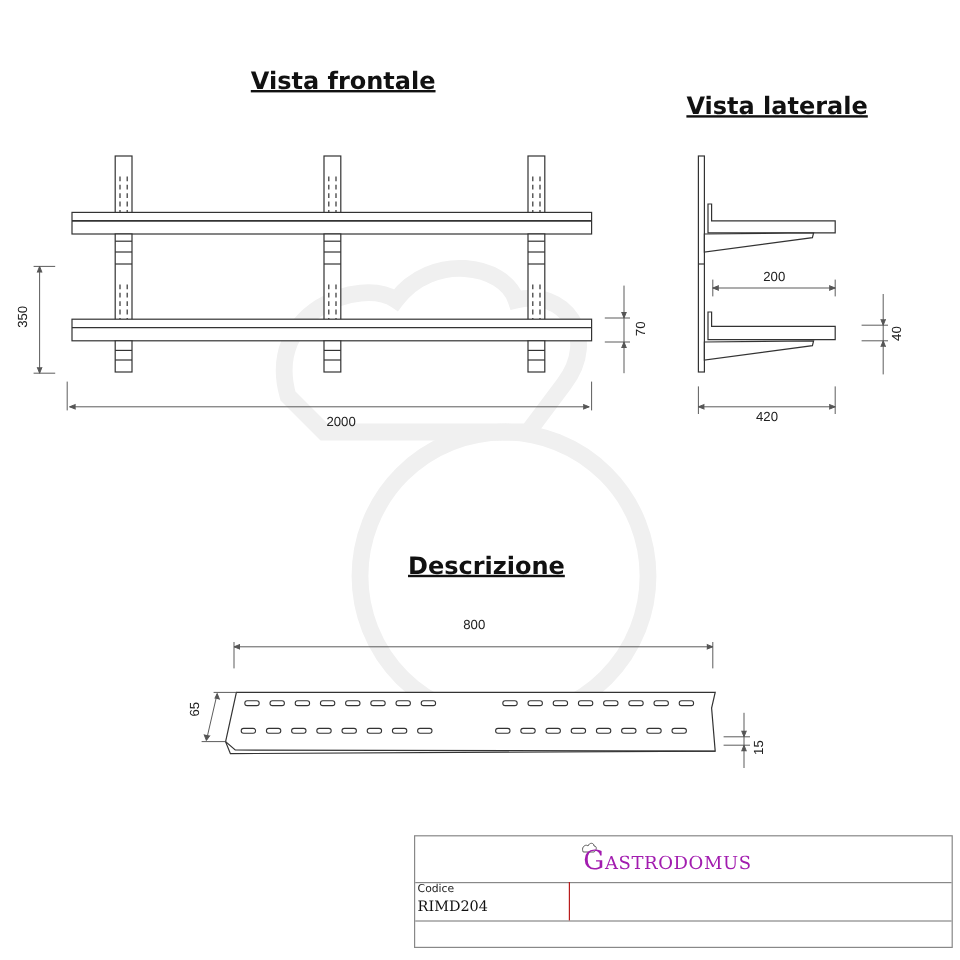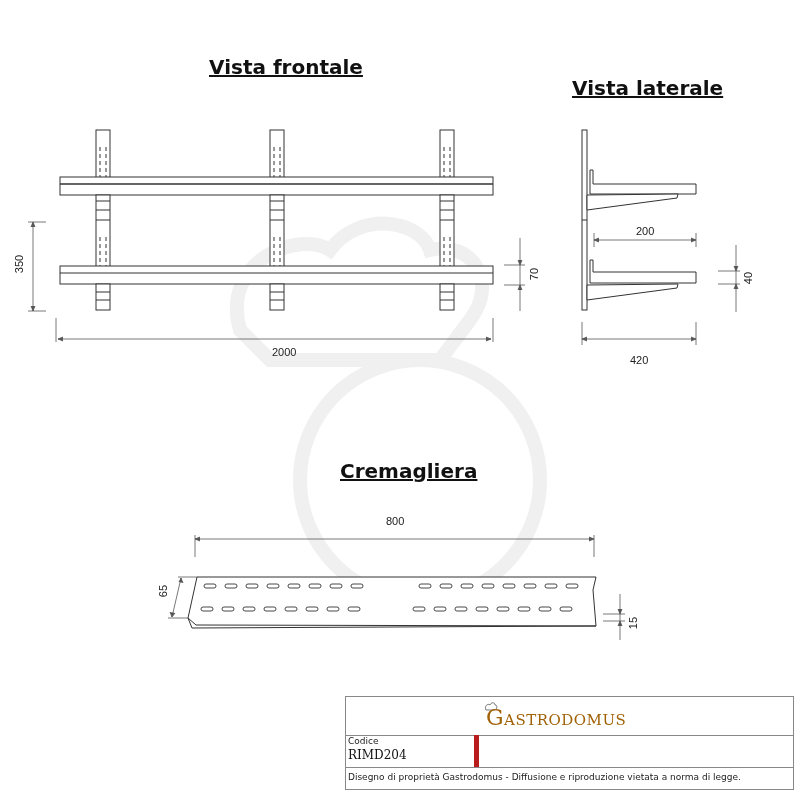--- a/index.html
+++ b/index.html
@@ -3,24 +3,24 @@
 <meta charset="utf-8">
 <style>
   html, body { margin:0; padding:0; background:#ffffff; }
   body { width:800px; height:800px; position:relative; overflow:hidden; font-family:"DejaVu Sans", sans-serif; color:#111; }
   .title { position:absolute; font-weight:bold; font-size:20px; color:#111; white-space:nowrap; font-family:"DejaVu Sans", sans-serif;text-decoration:underline; }
   .dim { position:absolute; font-size:11px; color:#222; font-family:"Liberation Sans", sans-serif; white-space:nowrap; }
   .dim.rot { transform:rotate(-90deg); transform-origin:center center; }
   svg.drawing { position:absolute; left:0; top:0; }
   .tb { position:absolute; left:345px; top:696px; width:449px; height:94px; border:1px solid #888; box-sizing:border-box; background:#fff; }
   .tb-logo-row { position:absolute; left:0; top:0; width:100%; height:38px; border-bottom:1px solid #888; }
-  .tb-logo { position:absolute; left:140px; top:8px; font-family:"DejaVu Serif", serif; color:#a16207; font-size:15px; letter-spacing:0.5px; }
+  .tb-logo { position:absolute; left:140px; top:8px; font-family:"DejaVu Serif", serif; color:#a21caf; font-size:15px; letter-spacing:0.5px; }
   .tb-logo .big { font-size:22px; }
   .tb-row2 { position:absolute; left:0; top:38px; width:100%; height:32px; border-bottom:1px solid #888; }
-  .tb-code { position:absolute; left:0; top:0; width:128px; height:100%; border-right:5px solid #b91c1c; }
+  .tb-code { position:absolute; left:0; top:0; width:128px; height:100%; border-right:1px solid #b91c1c; }
   .tb-desc { position:absolute; left:129px; top:0; right:0; height:100%; }
   .tb-lbl { position:absolute; left:2px; top:1px; font-size:9px; font-family:"DejaVu Sans", sans-serif; color:#222; }
   .tb-code-val { position:absolute; left:2px; top:13px; font-size:12px; font-weight:normal; font-family:"DejaVu Serif", serif; color:#111; }
   .tb-desc-val { position:absolute; left:2px; top:15px; font-size:9.5px; font-family:"DejaVu Sans", sans-serif; color:#222; }
   .tb-foot { position:absolute; left:2px; top:75px; font-size:9px; font-family:"DejaVu Sans", sans-serif; color:#222; white-space:nowrap; }
 </style>
 </head>
 <body>
 
 <svg class="drawing" width="800" height="800" viewBox="0 0 800 800">
@@ -187,39 +187,38 @@
     <line x1="603" y1="614" x2="625" y2="614"></line>
       <line x1="603" y1="621" x2="625" y2="621"></line>
     <line x1="620" y1="594" x2="620" y2="640"></line>
     <path d="M618 609 L620 614 L622 609" fill="#555"></path>
       <path d="M618 626 L620 621 L622 626" fill="#555"></path>
   </g>
 </svg>
 
 <div class="title" style="left:209px;top:55px;">Vista frontale</div>
 <div class="title" style="left:572px;top:76px;">Vista laterale</div>
-<div class="title" style="left:340px;top:459px;">Cremagliera</div>
+<div class="title" style="left:340px;top:459px;">Descrizione</div>
 
 <div class="dim rot" style="left:10px;top:258px;">350</div>
 <div class="dim" style="left:272px;top:346px;">2000</div>
 <div class="dim rot" style="left:528px;top:268px;">70</div>
 <div class="dim" style="left:636px;top:225px;">200</div>
-<div class="dim" style="left:630px;top:354px;">420</div>
+<div class="dim" style="left:630px;top:342px;">420</div>
 <div class="dim rot" style="left:742px;top:272px;">40</div>
 <div class="dim" style="left:386px;top:515px;">800</div>
 <div class="dim rot" style="left:157px;top:585px;">65</div>
 <div class="dim rot" style="left:627px;top:617px;">15</div>
 
 <div class="tb">
   <div class="tb-logo-row">
     <svg style="position:absolute;left:138px;top:4px;" width="14" height="12" viewBox="0 0 14 12">
       <path d="M2 9 C0 5,4 2,6 4 C7 1,11 1,11 4 C14 4,13 8,11 9 Z" fill="none" stroke="#555" stroke-width="0.8"></path>
     </svg>
     <div class="tb-logo"><span class="big">G</span><span>ASTRODOMUS</span></div>
   </div>
   <div class="tb-row2">
     <div class="tb-code">
       <span class="tb-lbl">Codice</span>
       <span class="tb-code-val">RIMD204</span>
     </div>
   </div>
-  <div class="tb-foot">Disegno di proprietà Gastrodomus -  Diffusione e riproduzione vietata a norma di legge.</div>
 </div>
 
 </body></html>

